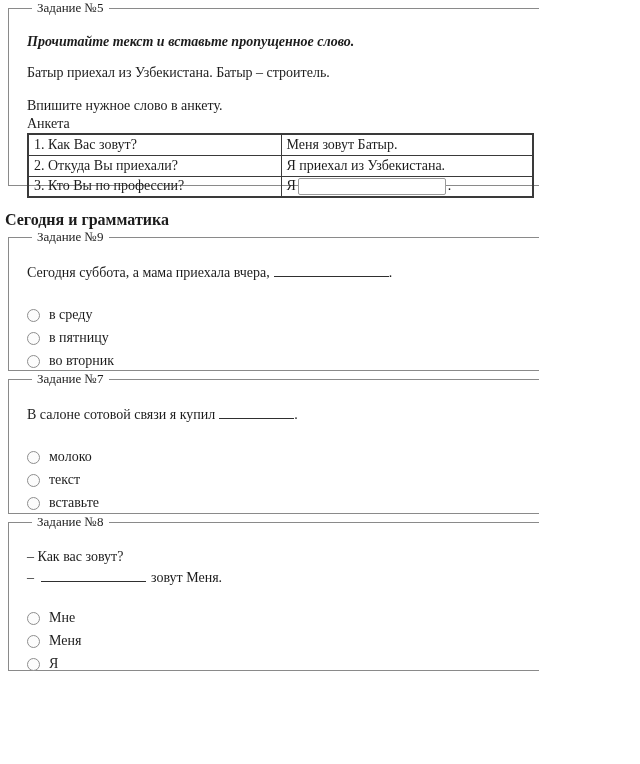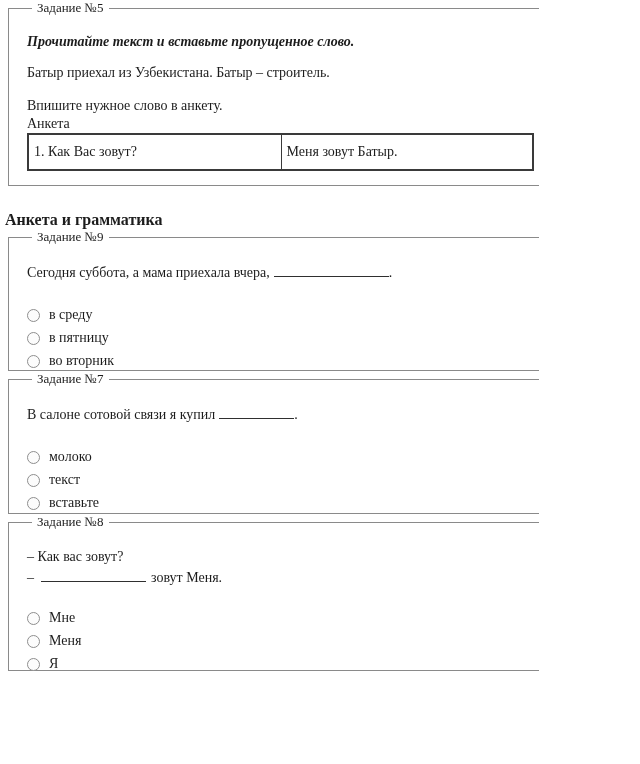--- a/index.html
+++ b/index.html
@@ -42,21 +42,21 @@
   .t5-caption{ margin: 2px 0 1px; }
 
   table.anketa {
     border-collapse: collapse;
     border: 2px solid #3a3a3a;
     width: 505px;
     table-layout: fixed;
   }
   table.anketa td {
     border: 1px solid #3a3a3a;
-    padding: 9px 5px;
+    padding: 1px 5px;
     height: 21px;
     font-size: 14px;
     white-space: nowrap;
     overflow: hidden;
   }
   td.q-col { width: 253px; }
   td.a-col { width: 252px; }
 
   input.answer-input {
     width: 148px;
@@ -119,25 +119,33 @@
     <p class="t5-instruction">Прочитайте текст и вставьте пропущенное слово.</p>
     <p class="t5-text">Батыр приехал из Узбекистана. Батыр – строитель.</p>
     <p class="t5-prompt">Впишите нужное слово в анкету.</p>
     <div class="t5-caption">Анкета</div>
     <table class="anketa">
       <tbody>
         <tr>
           <td class="q-col">1. Как Вас зовут?</td>
           <td class="a-col">Меня зовут Батыр.</td>
         </tr>
+        <tr>
+          <td class="q-col">2. Откуда Вы приехали?</td>
+          <td class="a-col">Я приехал из Узбекистана.</td>
+        </tr>
+        <tr>
+          <td class="q-col">3. Кто Вы по профессии?</td>
+          <td class="a-col"><span>Я</span><input class="answer-input" type="text" value="" style=""><span>.</span></td>
+        </tr>
       </tbody>
     </table>
   </fieldset>
 
-  <div class="section-heading">Анкета и грамматика</div>
+  <div class="section-heading">Сегодня и грамматика</div>
 
   <fieldset class="task fs6">
     <legend>Задание №9</legend>
     <p class="question-line"><span>Сегодня суббота, а мама приехала вчера,</span><span class="blank blank-w115"></span><span>.</span></p>
     <div class="options">
       <div class="option-row">
         <span class="radio"></span>
         <span class="option-label">в среду</span>
       </div>
       <div class="option-row">

